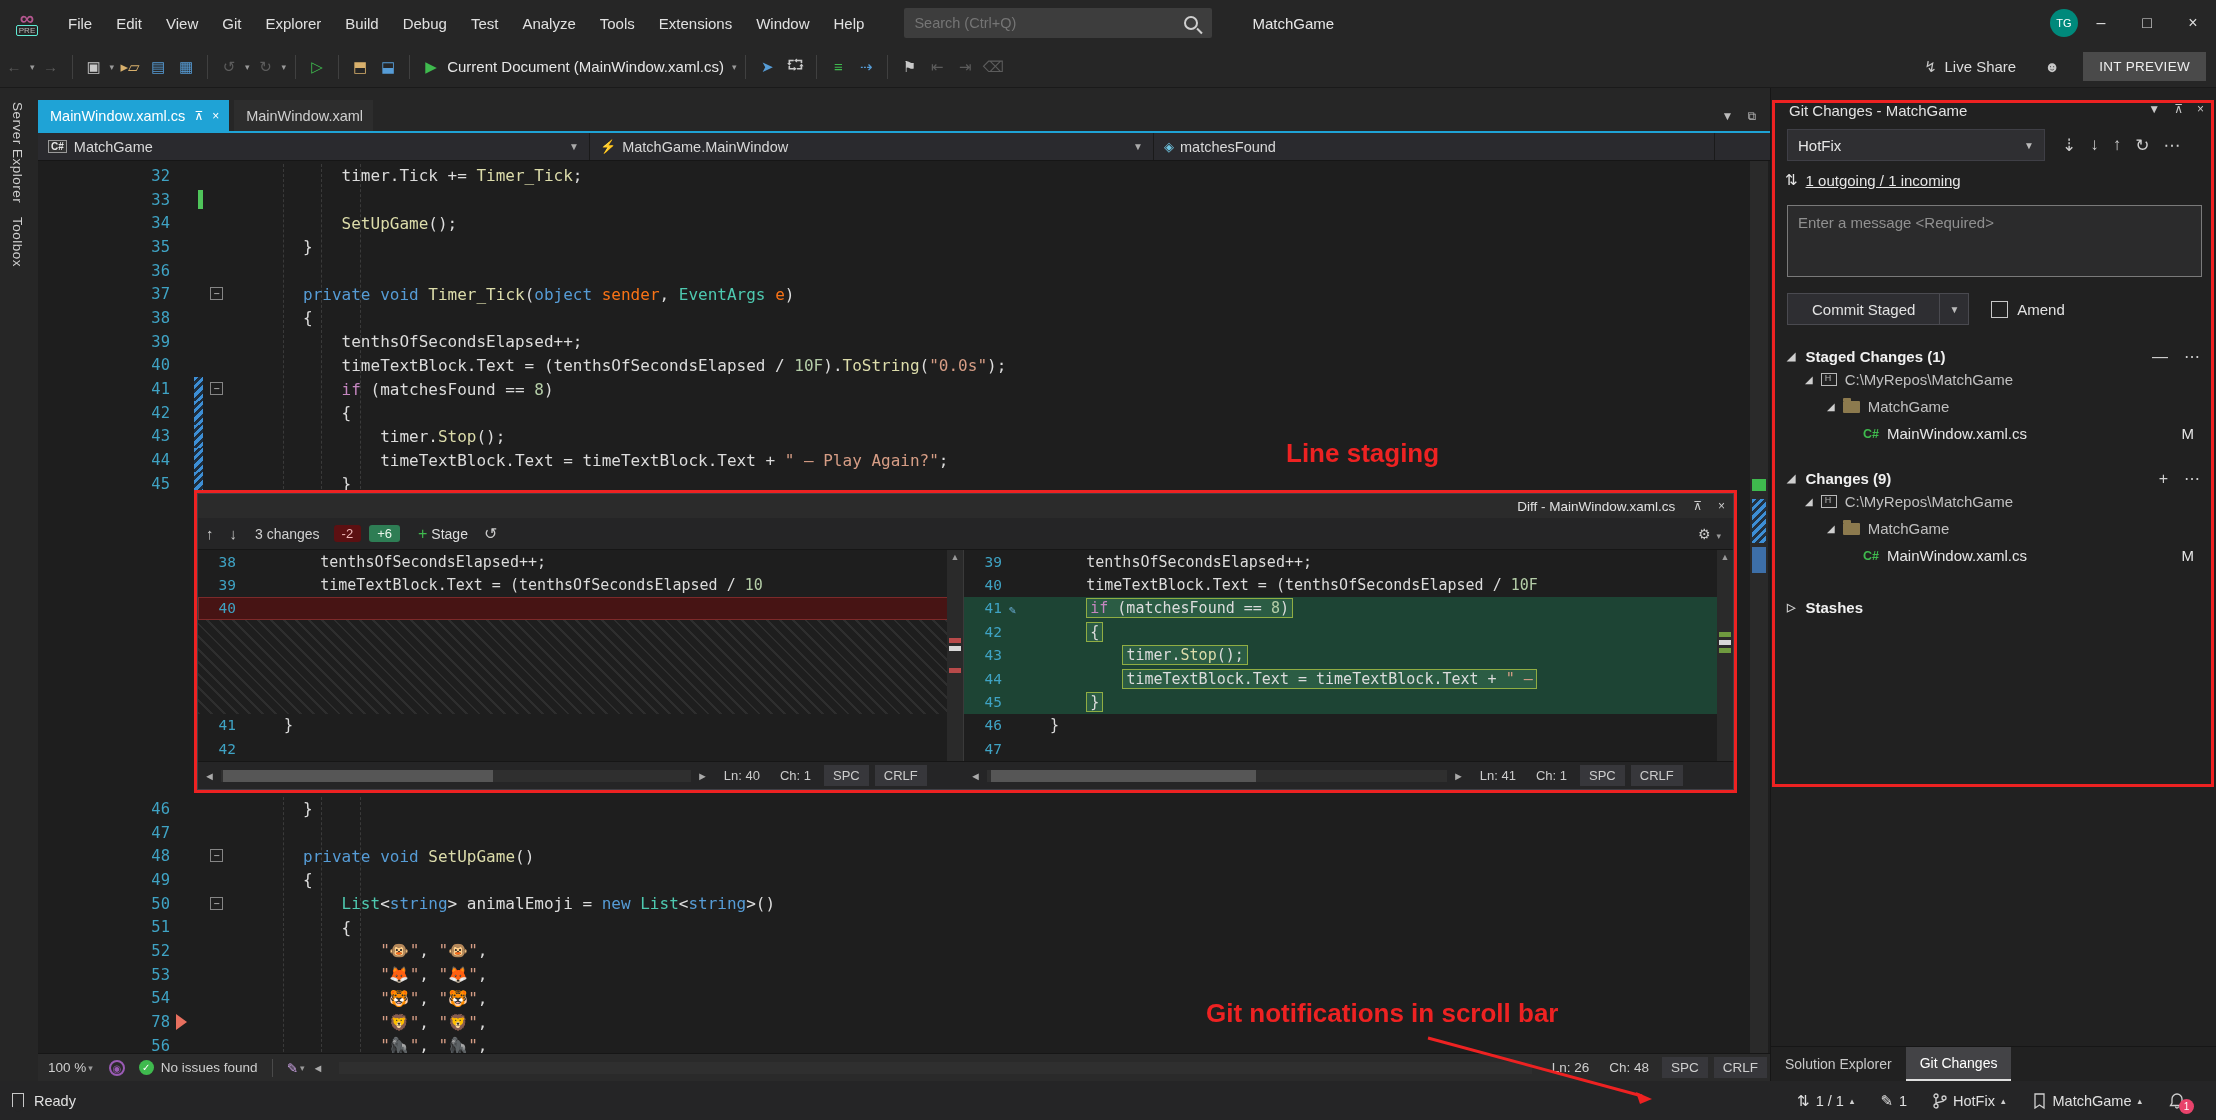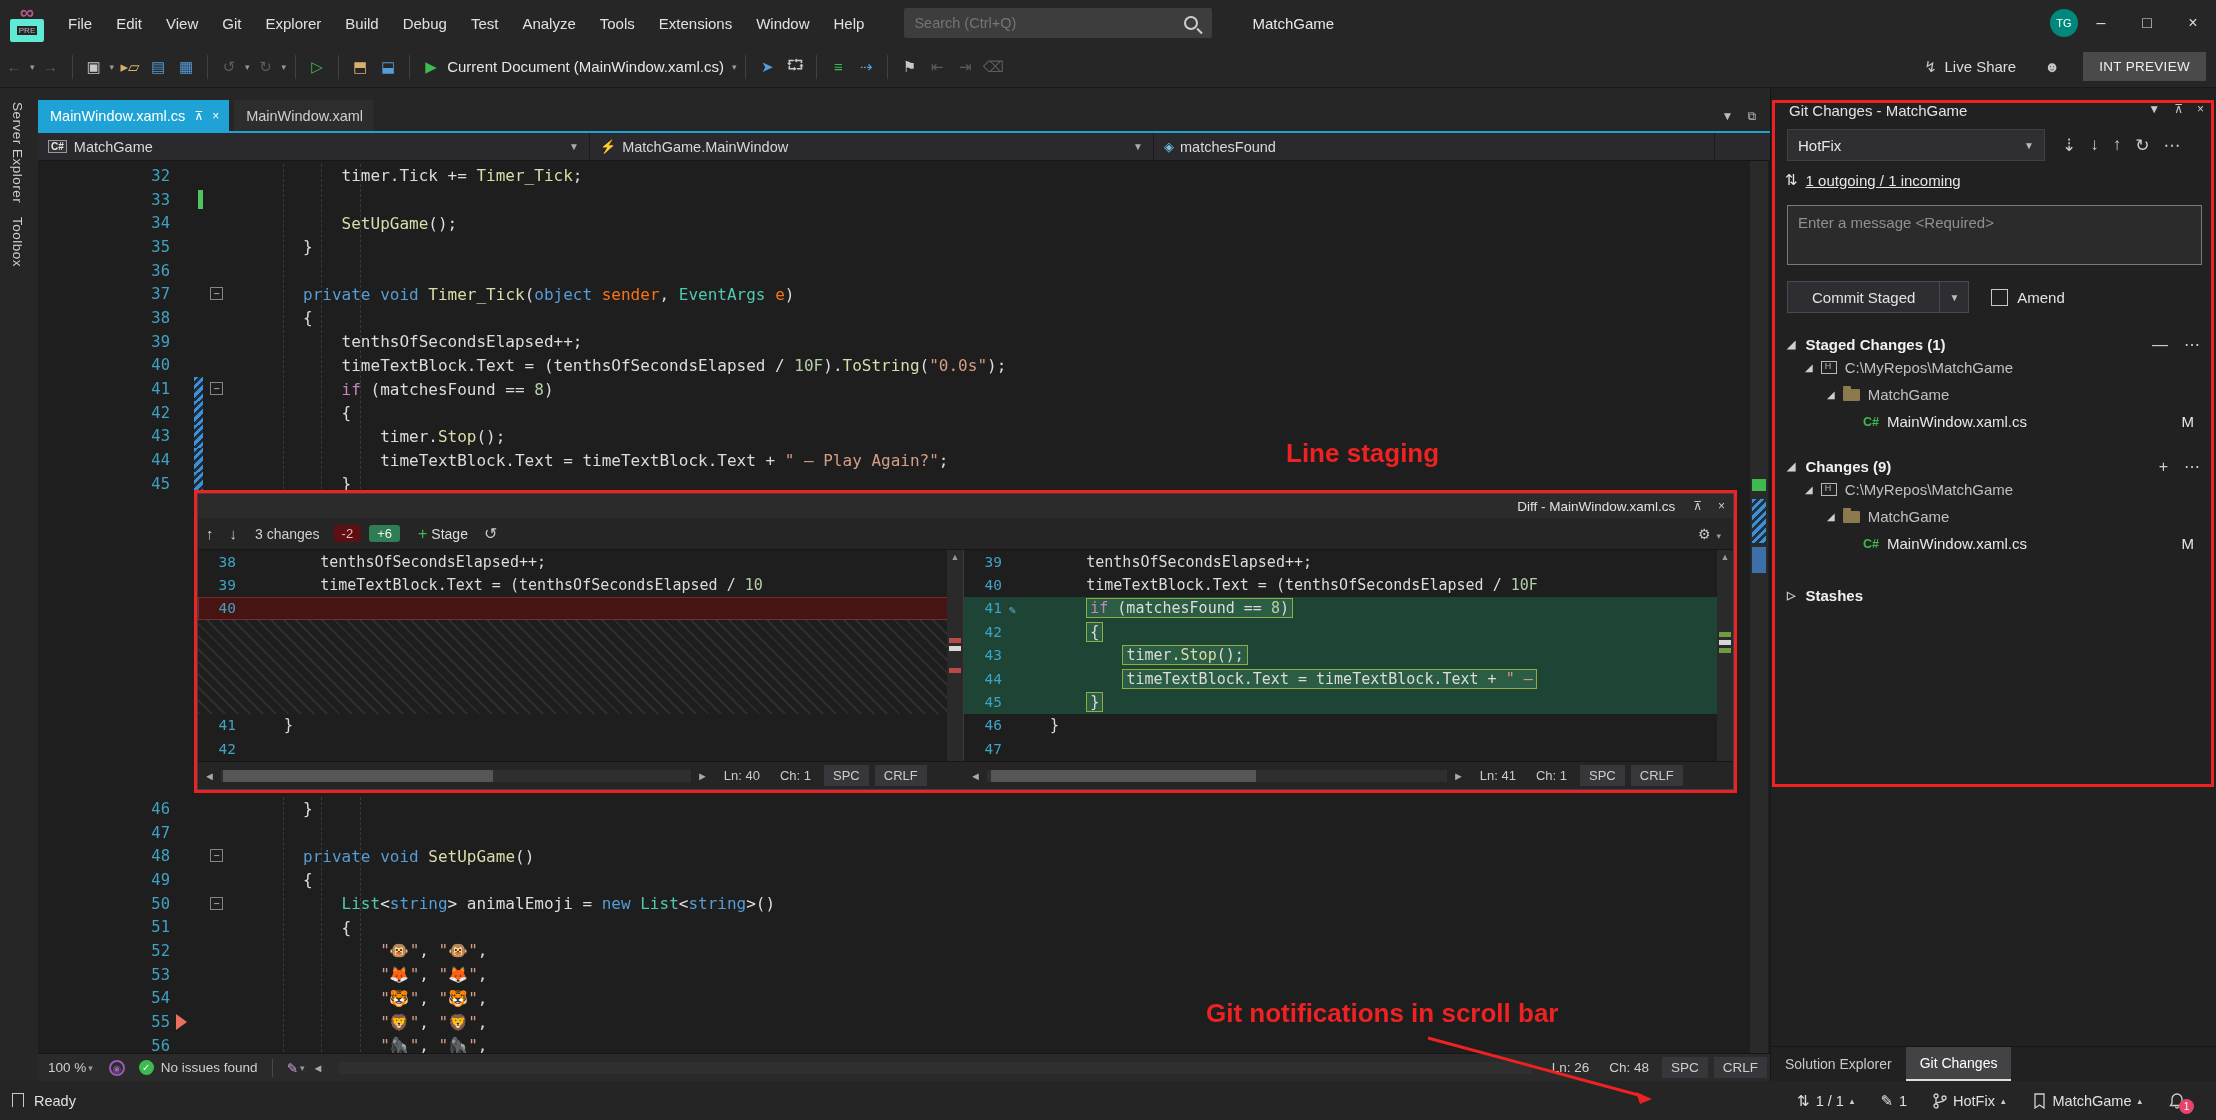--- a/index.html
+++ b/index.html
@@ -3,21 +3,21 @@
 <meta charset="utf-8">
 <style>
   * { margin:0; padding:0; box-sizing:border-box; }
   html,body { width:2216px; height:1120px; background:#1a1a1a; overflow:hidden; }
   body { font-family:"Liberation Sans", sans-serif; position:relative; color:#d6d6d6; }
 
   
   .titlebar { position:absolute; left:0; top:0; width:2216px; height:46px; background:#262626; display:flex; align-items:center; }
   .vslogo { width:34px; height:34px; margin:0 12px 0 10px; display:flex; flex-direction:column; align-items:center; justify-content:center; }
   .vslogo .inf { color:#b4578f; font-size:20px; font-weight:bold; line-height:14px; }
-  .vslogo .pre { font-size:8px; color:#bbb; border:7px solid #5eead4; padding:0 2px; border-radius:2px; }
+  .vslogo .pre { font-size:8px; color:#bbb; border:1px solid #5eead4; padding:0 2px; border-radius:2px; }
   .menubar { display:flex; align-items:center; }
   .menu-item { padding:6px 12px; font-size:15px; color:#e0e0e0; cursor:default; }
   .searchbox { width:308px; height:30px; background:#3d3d3d; margin-left:28px; display:flex; align-items:center; border-radius:2px; }
   .searchbox input { flex:1; background:transparent; border:none; outline:none; color:#b8b8b8; font-size:14.5px; padding-left:10px; font-family:"Liberation Sans",sans-serif; }
   .mag { width:14px; height:14px; border:2px solid #cfcfcf; border-radius:50%; position:relative; margin-right:14px; }
   .mag::after { content:""; position:absolute; width:7px; height:2px; background:#cfcfcf; transform:rotate(45deg); left:10px; top:12px; }
   .wintitle { margin-left:40px; font-size:15px; color:#e8e8e8; }
   .tb-right { margin-left:auto; display:flex; align-items:center; }
   .avatar { width:28px; height:28px; border-radius:50%; background:#00897b; color:#fff; font-size:11px; display:flex; align-items:center; justify-content:center; }
   .winbtn { width:46px; height:46px; display:flex; align-items:center; justify-content:center; font-size:16px; color:#ddd; }
@@ -128,21 +128,21 @@
   .gp-head .hic { margin-left:14px; color:#c8c8c8; font-size:12px; }
   .gp-head .sp { margin-left:auto; }
   .branchrow { display:flex; align-items:center; padding:2px 10px 0 16px; }
   .branchsel { width:258px; height:32px; background:#2f2f32; border:1px solid #3f3f46; display:flex; align-items:center; padding:0 10px; color:#e6e6e6; }
   .branchsel .dd { margin-left:auto; font-size:10px; color:#bbb; }
   .gicons { display:flex; align-items:center; margin-left:10px; }
   .gico { font-size:17px; color:#d0d0d0; margin:0 7px; }
   .syncrow { display:flex; align-items:center; padding:10px 16px 4px 14px; color:#e6e6e6; }
   .syncrow .g { font-size:15px; margin-right:8px; }
   .synclink { text-decoration:underline; color:#e6e6e6; }
-  .msgbox { margin:12px 14px 0 16px; height:60px; background:#2b2b2c; border:1px solid #7a7a7a; color:#909090; padding:8px 10px; font-size:15px; }
+  .msgbox { margin:12px 14px 0 16px; height:72px; background:#2b2b2c; border:1px solid #7a7a7a; color:#909090; padding:8px 10px; font-size:15px; }
   .commitrow { display:flex; align-items:center; margin:16px 14px 0 16px; }
   .commitbtn { display:flex; align-items:center; background:#2e2e32; border:1px solid #4a4a50; color:#e2e2e2; height:32px; }
   .commitbtn .lbl { padding:0 24px; }
   .commitbtn .dd { border-left:1px solid #4a4a50; padding:0 9px; font-size:10px; align-self:stretch; display:flex; align-items:center; color:#bbb; }
   .amend { display:flex; align-items:center; margin-left:22px; color:#e2e2e2; }
   .cb { width:17px; height:17px; border:1.5px solid #c8c8c8; margin-right:9px; background:transparent; }
   .sect { display:flex; align-items:center; padding:0 16px; margin-top:22px; color:#f0f0f0; font-weight:bold; font-size:15px; }
   .sect .exp { font-size:11px; margin-right:10px; color:#cfcfcf; }
   .sect .tools { margin-left:auto; display:flex; align-items:center; color:#d0d0d0; font-weight:normal; }
   .sect .tools span { margin-left:16px; font-size:16px; }
@@ -321,21 +321,21 @@
     <div class="codeblock" id="code-block-2" style="top:636px;">
         <div class="cl"><span class="ln">46</span><span class="mg"></span><span class="ct"><span class="tk-pl">        }</span></span></div>
         <div class="cl"><span class="ln">47</span><span class="mg"></span><span class="ct"></span></div>
         <div class="cl"><span class="ln">48</span><span class="mg"><span class="cbox">−</span></span><span class="ct"><span class="tk-pl">        </span><span class="tk-kw">private</span><span class="tk-pl"> </span><span class="tk-kw">void</span><span class="tk-pl"> </span><span class="tk-m">SetUpGame</span><span class="tk-pl">()</span></span></div>
         <div class="cl"><span class="ln">49</span><span class="mg"></span><span class="ct"><span class="tk-pl">        {</span></span></div>
         <div class="cl"><span class="ln">50</span><span class="mg"><span class="cbox">−</span></span><span class="ct"><span class="tk-pl">            </span><span class="tk-ty">List</span><span class="tk-pl">&lt;</span><span class="tk-kw">string</span><span class="tk-pl">&gt; animalEmoji = </span><span class="tk-kw">new</span><span class="tk-pl"> </span><span class="tk-ty">List</span><span class="tk-pl">&lt;</span><span class="tk-kw">string</span><span class="tk-pl">&gt;()</span></span></div>
         <div class="cl"><span class="ln">51</span><span class="mg"></span><span class="ct"><span class="tk-pl">            {</span></span></div>
         <div class="cl"><span class="ln">52</span><span class="mg"></span><span class="ct"><span class="tk-pl">                </span><span class="tk-st">"🐵"</span><span class="tk-pl">, </span><span class="tk-st">"🐵"</span><span class="tk-pl">,</span></span></div>
         <div class="cl"><span class="ln">53</span><span class="mg"></span><span class="ct"><span class="tk-pl">                </span><span class="tk-st">"🦊"</span><span class="tk-pl">, </span><span class="tk-st">"🦊"</span><span class="tk-pl">,</span></span></div>
         <div class="cl"><span class="ln">54</span><span class="mg"></span><span class="ct"><span class="tk-pl">                </span><span class="tk-st">"🐯"</span><span class="tk-pl">, </span><span class="tk-st">"🐯"</span><span class="tk-pl">,</span></span></div>
-        <div class="cl"><span class="ln">55</span><span class="mg"><span class="bar-a"></span></span><span class="ct"><span class="tk-pl">                </span><span class="tk-st">"🦁"</span><span class="tk-pl">, </span><span class="tk-st">"🦁"</span><span class="tk-pl">,</span></span></div>
+        <div class="cl"><span class="ln">78</span><span class="mg"><span class="bar-a"></span></span><span class="ct"><span class="tk-pl">                </span><span class="tk-st">"🦁"</span><span class="tk-pl">, </span><span class="tk-st">"🦁"</span><span class="tk-pl">,</span></span></div>
         <div class="cl"><span class="ln">56</span><span class="mg"></span><span class="ct"><span class="tk-pl">                </span><span class="tk-st">"🦍"</span><span class="tk-pl">, </span><span class="tk-st">"🦍"</span><span class="tk-pl">,</span></span></div>
       </div>
   </div>
 
   <div class="vsb">
     <div class="mark-g"></div>
     <div class="mark-b"></div>
     <div class="thumb"></div>
   </div>
 

